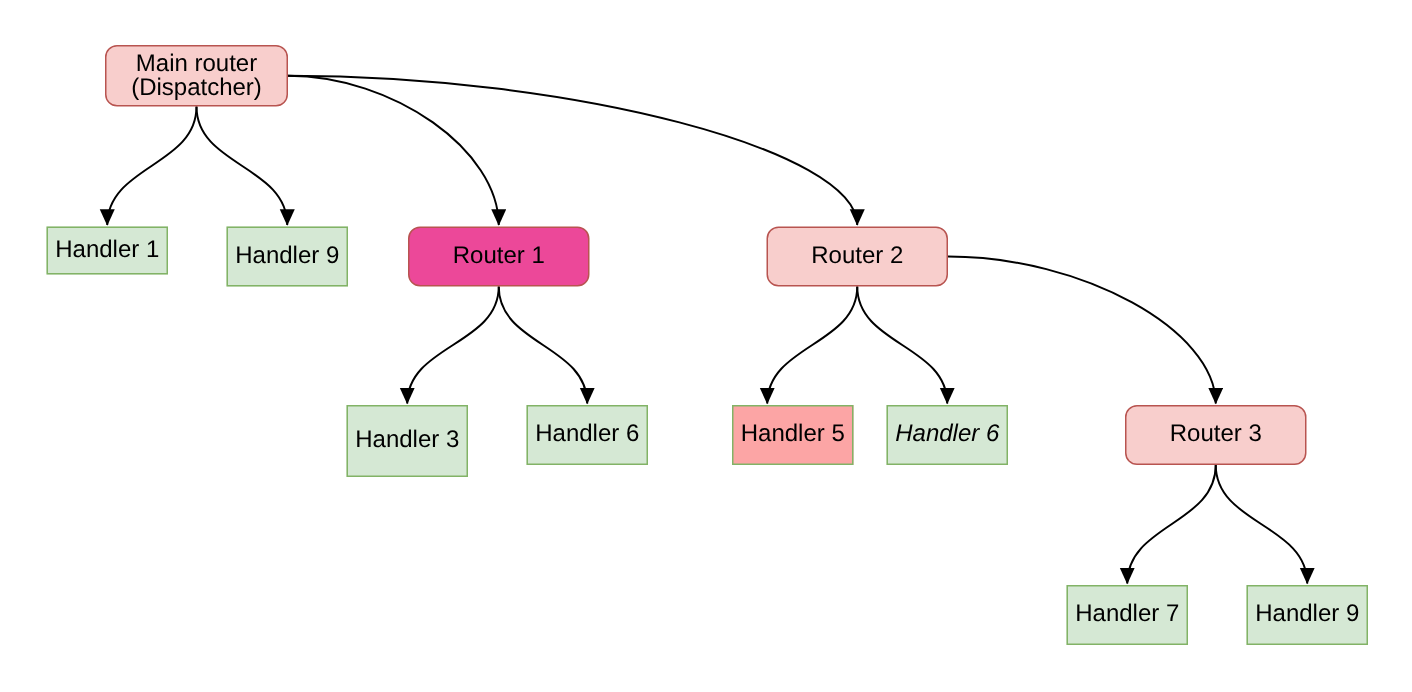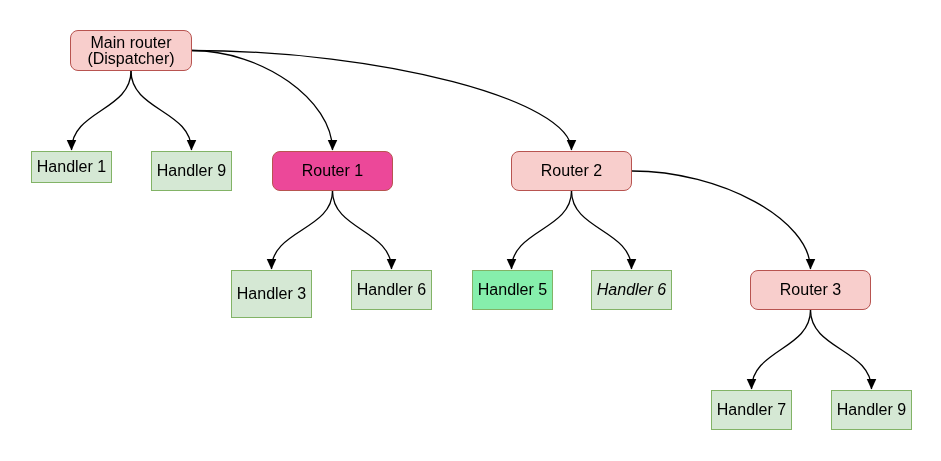--- a/index.html
+++ b/index.html
@@ -87,21 +87,21 @@
       </div>
       <div class="node router" style="left: 511px; top: 151px; width: 121px; height: 40px; background: rgb(248, 206, 204); border: 1.3px solid rgb(184, 84, 80);">
         <span>Router 2</span>
       </div>
       <div class="node handler" style="left: 231px; top: 270px; width: 81px; height: 48px; background: rgb(213, 232, 212); border: 1.3px solid rgb(130, 179, 102);">
         <span>Handler 3</span>
       </div>
       <div class="node handler" style="left: 351px; top: 270px; width: 81px; height: 40px; background: rgb(213, 232, 212); border: 1.3px solid rgb(130, 179, 102);">
         <span>Handler 6</span>
       </div>
-      <div class="node handler" style="left: 472px; top: 270px; width: 81px; height: 40px; background: #86efac; border: 1.3px solid rgb(130, 179, 102);">
+      <div class="node handler" style="left: 488px; top: 270px; width: 81px; height: 40px; background: #fca5a5; border: 1.3px solid rgb(130, 179, 102);">
         <span>Handler 5</span>
       </div>
       <div class="node handler" style="left: 591px; top: 270px; width: 81px; height: 40px; background: rgb(213, 232, 212); border: 1.3px solid rgb(130, 179, 102); font-style: italic;">
         <span>Handler 6</span>
       </div>
       <div class="node router" style="left: 750px; top: 270px; width: 121px; height: 40px; background: rgb(248, 206, 204); border: 1.3px solid rgb(184, 84, 80); text-align: center;">
         <span>Router 3</span>
       </div>
       <div class="node handler" style="left: 711px; top: 390px; width: 81px; height: 40px; background: rgb(213, 232, 212); border: 1.3px solid rgb(130, 179, 102); justify-content: center;">
         <span>Handler 7</span>

